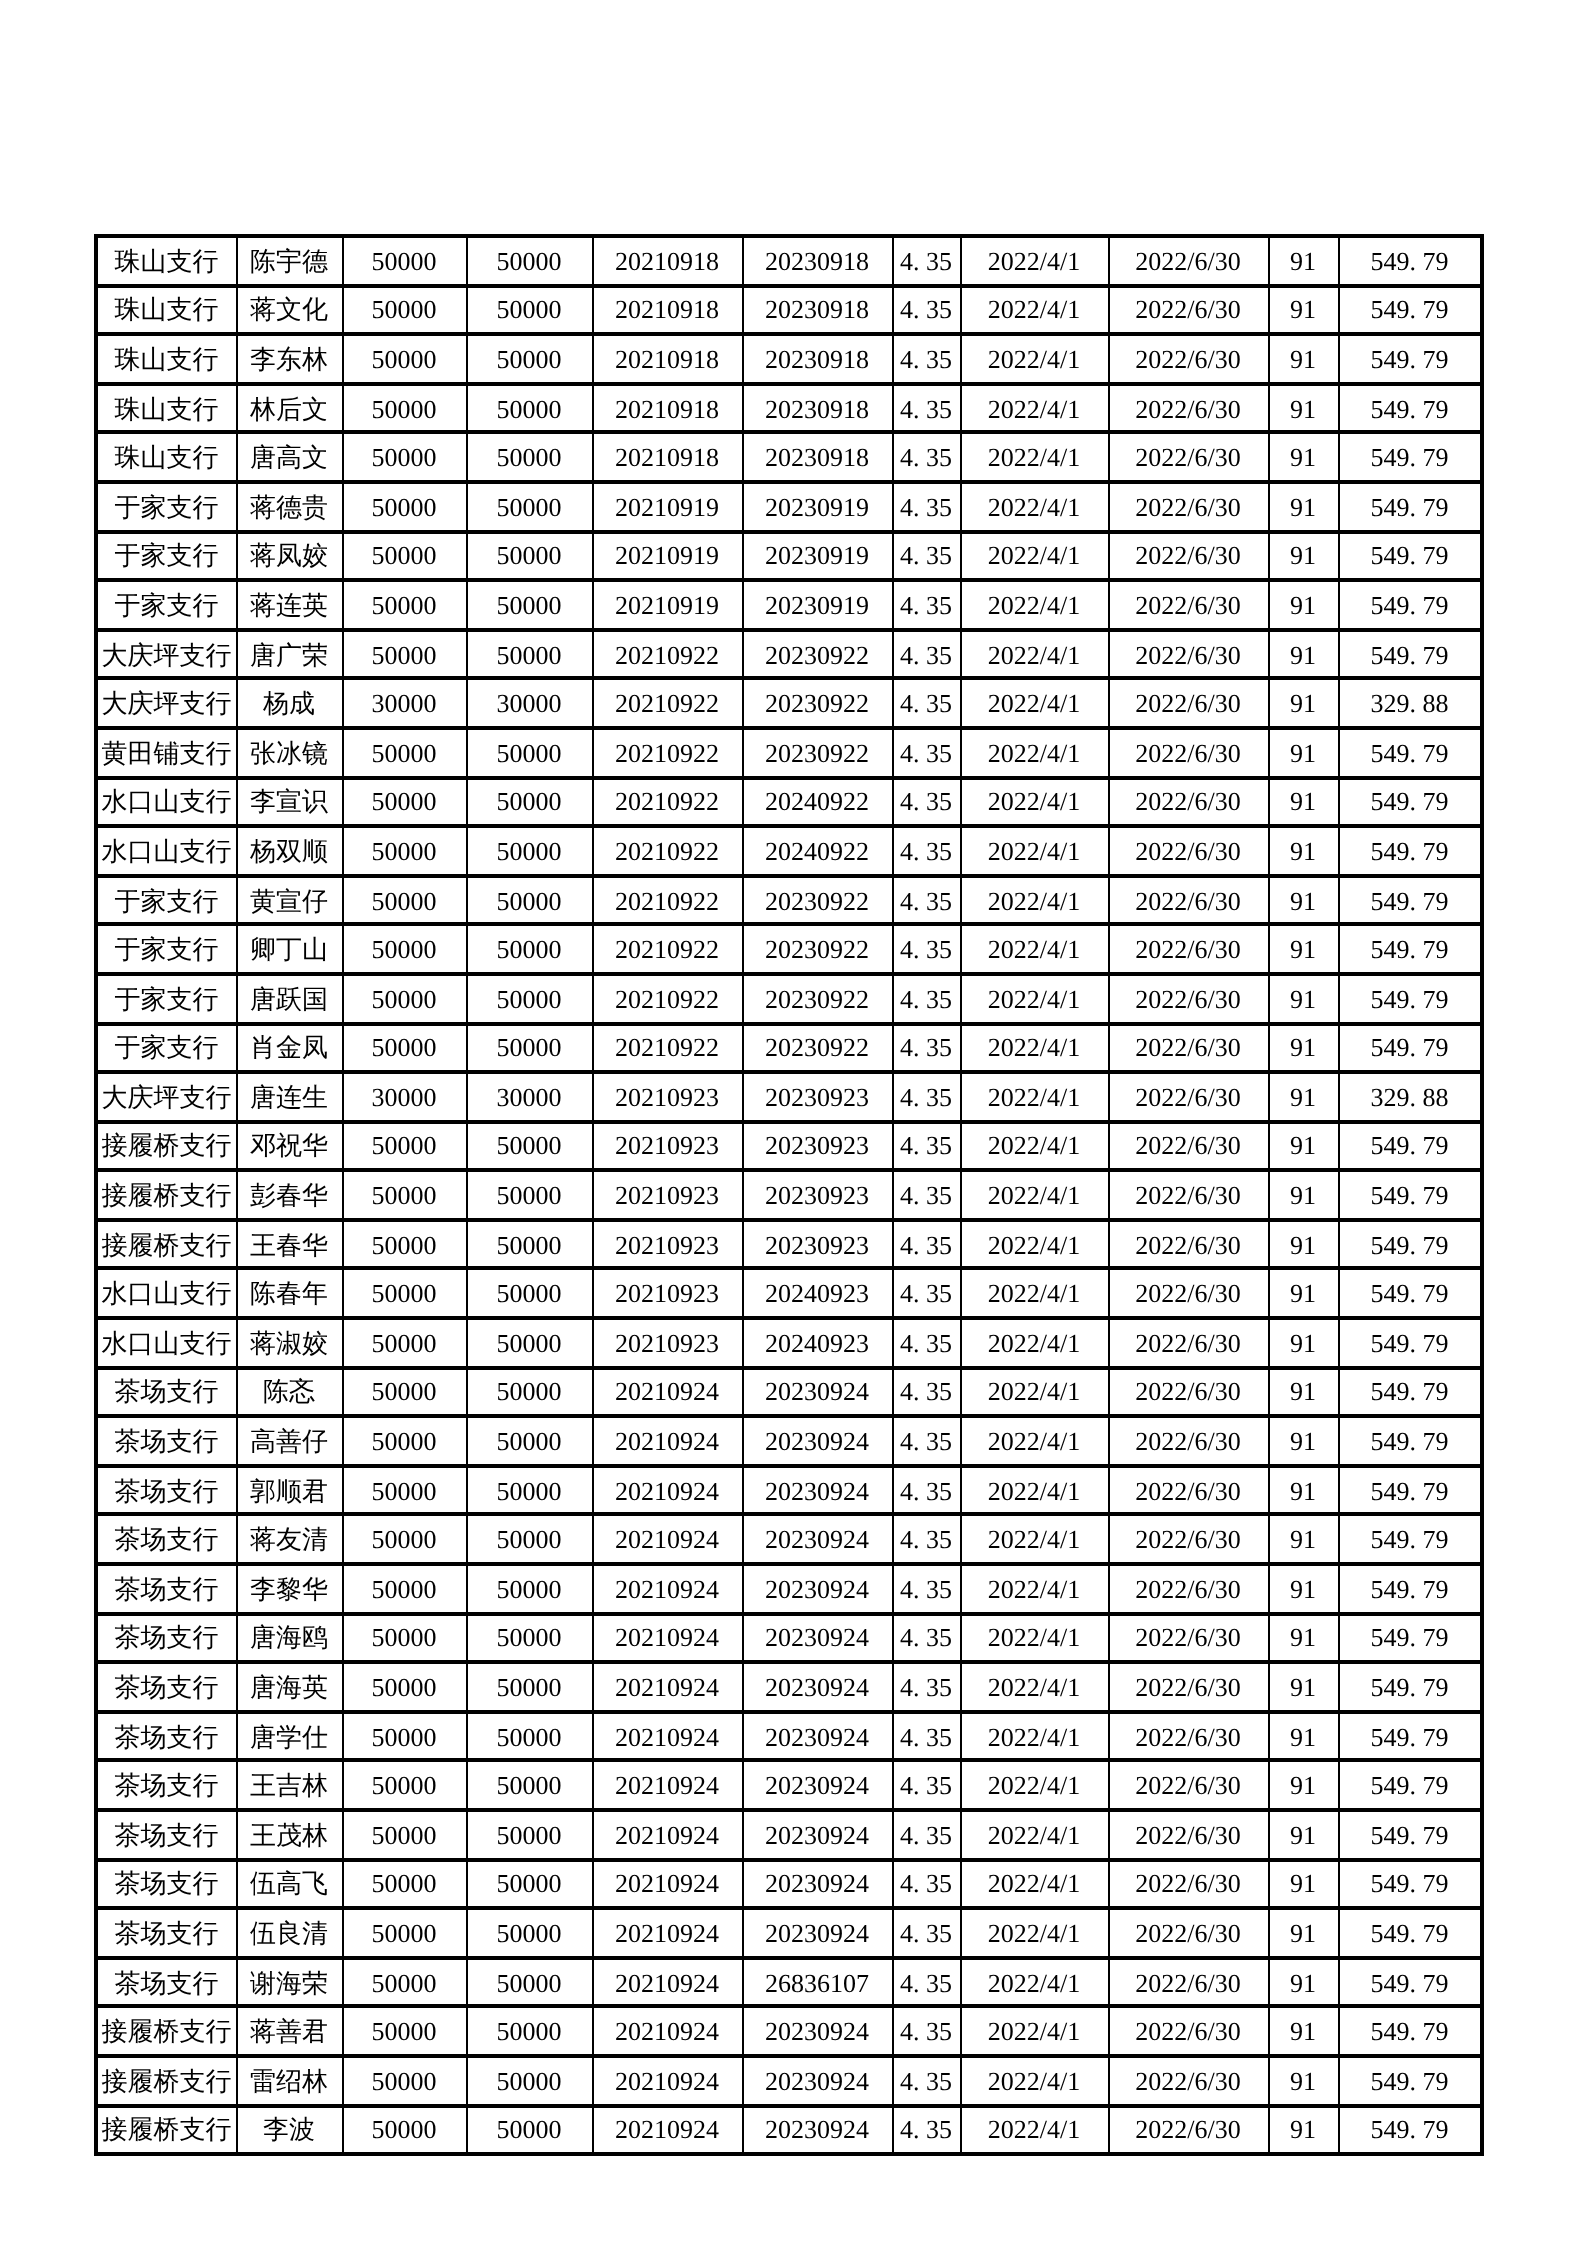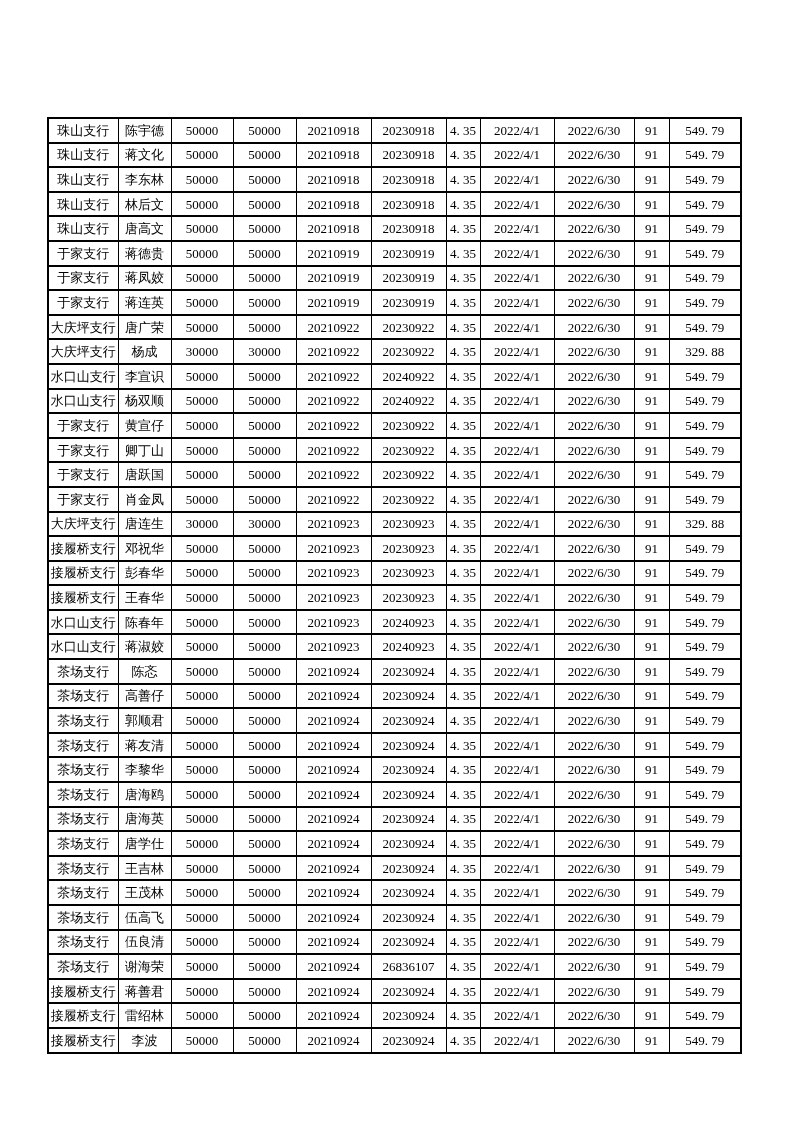--- a/index.html
+++ b/index.html
@@ -196,20 +196,33 @@
           <td>30000</td>
           <td>20210922</td>
           <td>20230922</td>
           <td>4. 35</td>
           <td>2022/4/1</td>
           <td>2022/6/30</td>
           <td>91</td>
           <td>329. 88</td>
         </tr>
         <tr>
+          <td>黄田铺支行</td>
+          <td>张冰镜</td>
+          <td>50000</td>
+          <td>50000</td>
+          <td>20210922</td>
+          <td>20230922</td>
+          <td>4. 35</td>
+          <td>2022/4/1</td>
+          <td>2022/6/30</td>
+          <td>91</td>
+          <td>549. 79</td>
+        </tr>
+        <tr>
           <td>水口山支行</td>
           <td>李宣识</td>
           <td>50000</td>
           <td>50000</td>
           <td>20210922</td>
           <td>20240922</td>
           <td>4. 35</td>
           <td>2022/4/1</td>
           <td>2022/6/30</td>
           <td>91</td>

